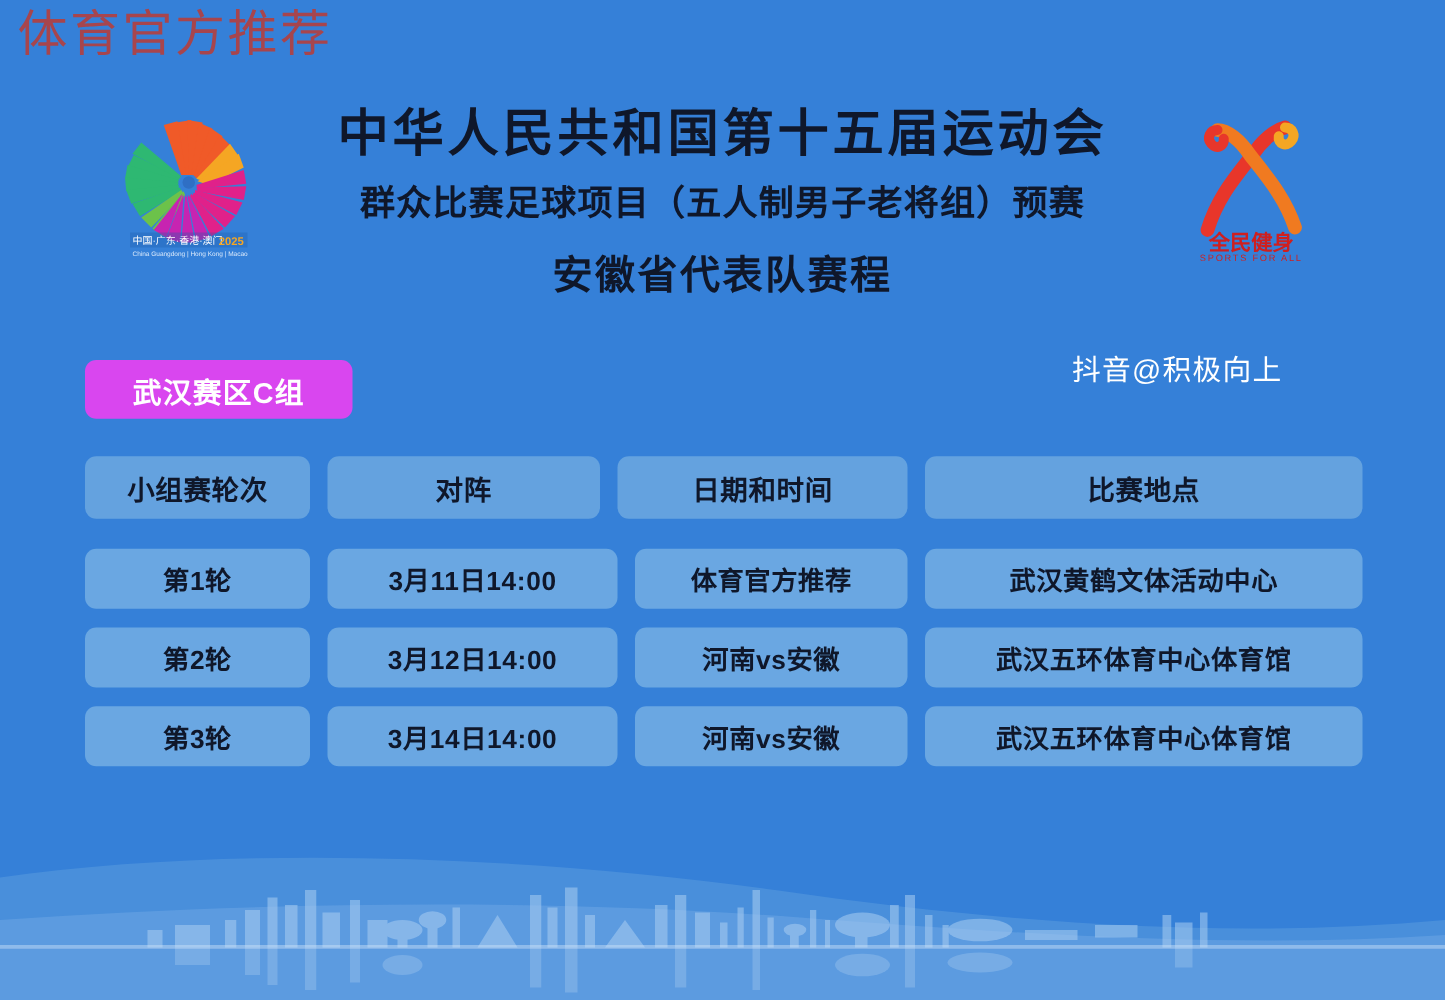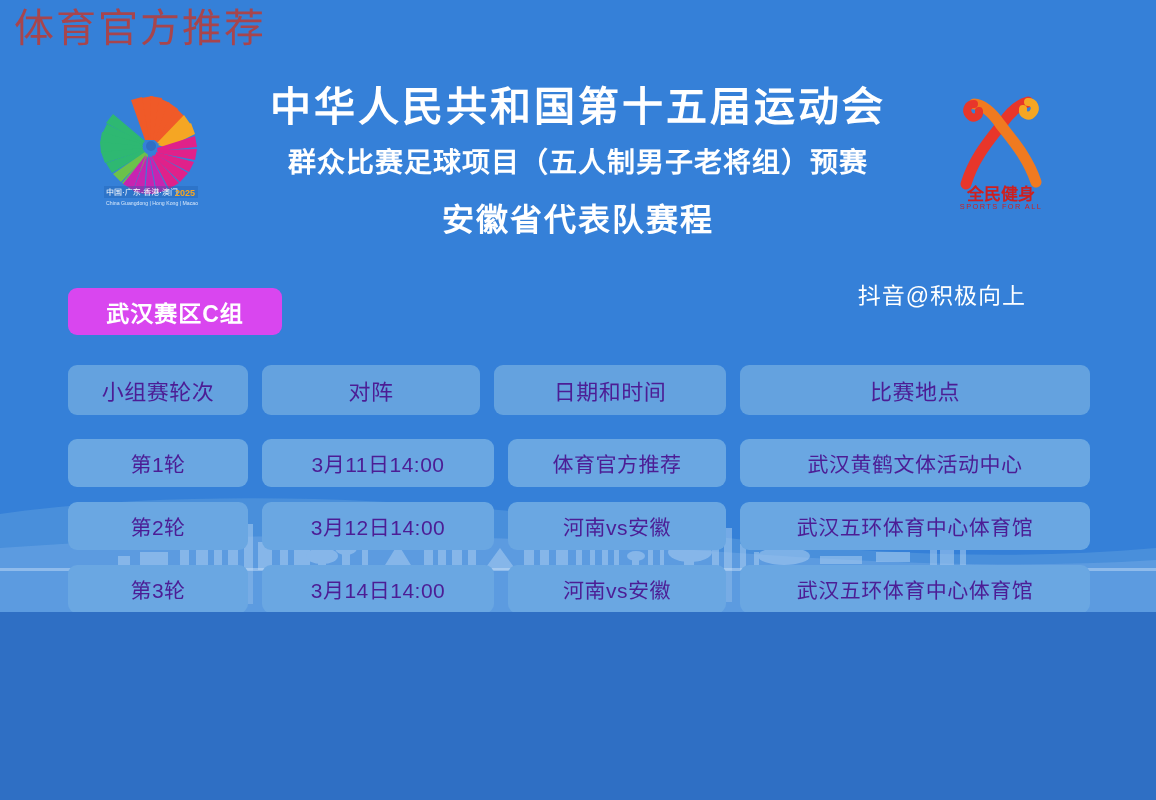--- a/index.html
+++ b/index.html
@@ -8,21 +8,21 @@
     padding: 0;
     background: #2f6fc4;
   }
   body {
     font-family: "Liberation Sans", "DejaVu Sans", sans-serif;
   }
 
   #poster {
     position: relative;
     width: 1156px;
-    height: 612px;
+    height: 800px;
     overflow: hidden;
     background: #3580d8;
     box-sizing: border-box;
   }
 
   
   .skyline-wrap {
     position: absolute;
     left: 0;
     bottom: 0;
@@ -73,21 +73,21 @@
     top: 10px;
     width: 122px;
     height: 122px;
   }
   .logo-right svg { display: block; }
 
   .titles {
     width: 700px;
     margin: 0 auto;
     text-align: center;
-    color: #ffffff;
+    color: #0f172a;
     padding-top: 4px;
   }
   .title-main {
     font-size: 41px;
     font-weight: bold;
     letter-spacing: 3px;
     line-height: 1.25;
     white-space: nowrap;
   }
   .title-sub {
@@ -149,23 +149,23 @@
     margin-bottom: 14px;
   }
   .trow:last-child { margin-bottom: 12px; }
 
   .cell {
     height: 48px;
     border-radius: 9px;
     display: flex;
     align-items: center;
     justify-content: center;
-    color: #4c1d95;
+    color: #0f172a;
     font-size: 21px;
-    font-weight: normal;
+    font-weight: bold;
     letter-spacing: 0.5px;
     white-space: nowrap;
     box-sizing: border-box;
   }
   .header-row .cell {
     background: #64a2df;
     height: 50px;
     font-size: 22px;
   }
   .data-row .cell {

